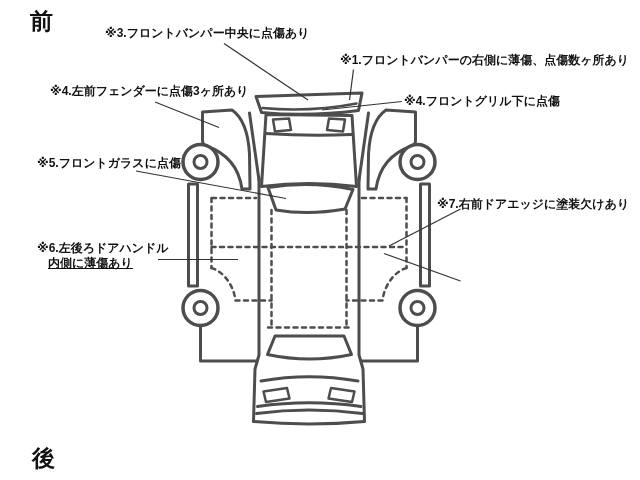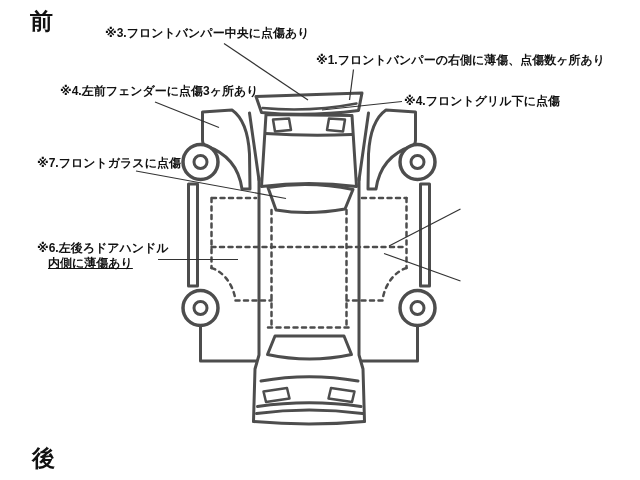--- a/index.html
+++ b/index.html
@@ -20,24 +20,24 @@
   .car .thin{stroke-width:2.5;}
   .car .wheel-outer{stroke-width:3.5;fill:#ffffff;}
   .car .wheel-inner{stroke-width:3;fill:#ffffff;}
   .car .dashed{stroke-dasharray:4 4.5;stroke-width:2.5;}
   .leaders line{stroke:var(--color-leader);stroke-width:1.2;}
   .note{
     position:absolute;font-size:12px;font-weight:bold;color:var(--color-text);
     white-space:nowrap;line-height:15px;letter-spacing:0px;
   }
   .corner{position:absolute;font-size:23px;font-weight:bold;color:var(--color-text);}
-  #n1{left:316px;top:53px;}
+  #n1{left:340px;top:53px;}
   #n2{left:404px;top:94px;}
   #n3{left:105px;top:26px;}
-  #n4{left:60px;top:84px;}
+  #n4{left:50px;top:84px;}
   #n5{left:37px;top:156px;}
   #n6{left:37px;top:241px;}
   #n6 .l2{display:block;padding-left:11px;text-decoration:underline;}
   #n7{left:437px;top:197px;}
   #n8{left:461px;top:276px;}
   #front-label{left:30px;top:6px;}
   #rear-label{left:32px;top:443px;}
 </style>
 </head>
 <body>
@@ -119,19 +119,20 @@
     </g>
   </svg>
 
   <div id="front-label" class="corner">前</div>
   <div id="rear-label" class="corner">後</div>
 
   <div id="n1" class="note">※1.フロントバンパーの右側に薄傷、点傷数ヶ所あり</div>
   <div id="n2" class="note">※4.フロントグリル下に点傷</div>
   <div id="n3" class="note">※3.フロントバンパー中央に点傷あり</div>
   <div id="n4" class="note">※4.左前フェンダーに点傷3ヶ所あり</div>
-  <div id="n5" class="note">※7.フロントガラスに点傷</div>
+  <div id="n5" class="note">※5.フロントガラスに点傷</div>
   <div id="n6" class="note">
     <span class="l1">※6.左後ろドアハンドル</span>
     <span class="l2">内側に薄傷あり</span>
   </div>
+  <div id="n7" class="note">※7.右前ドアエッジに塗装欠けあり</div>
 
 </div>
 
 </body></html>

